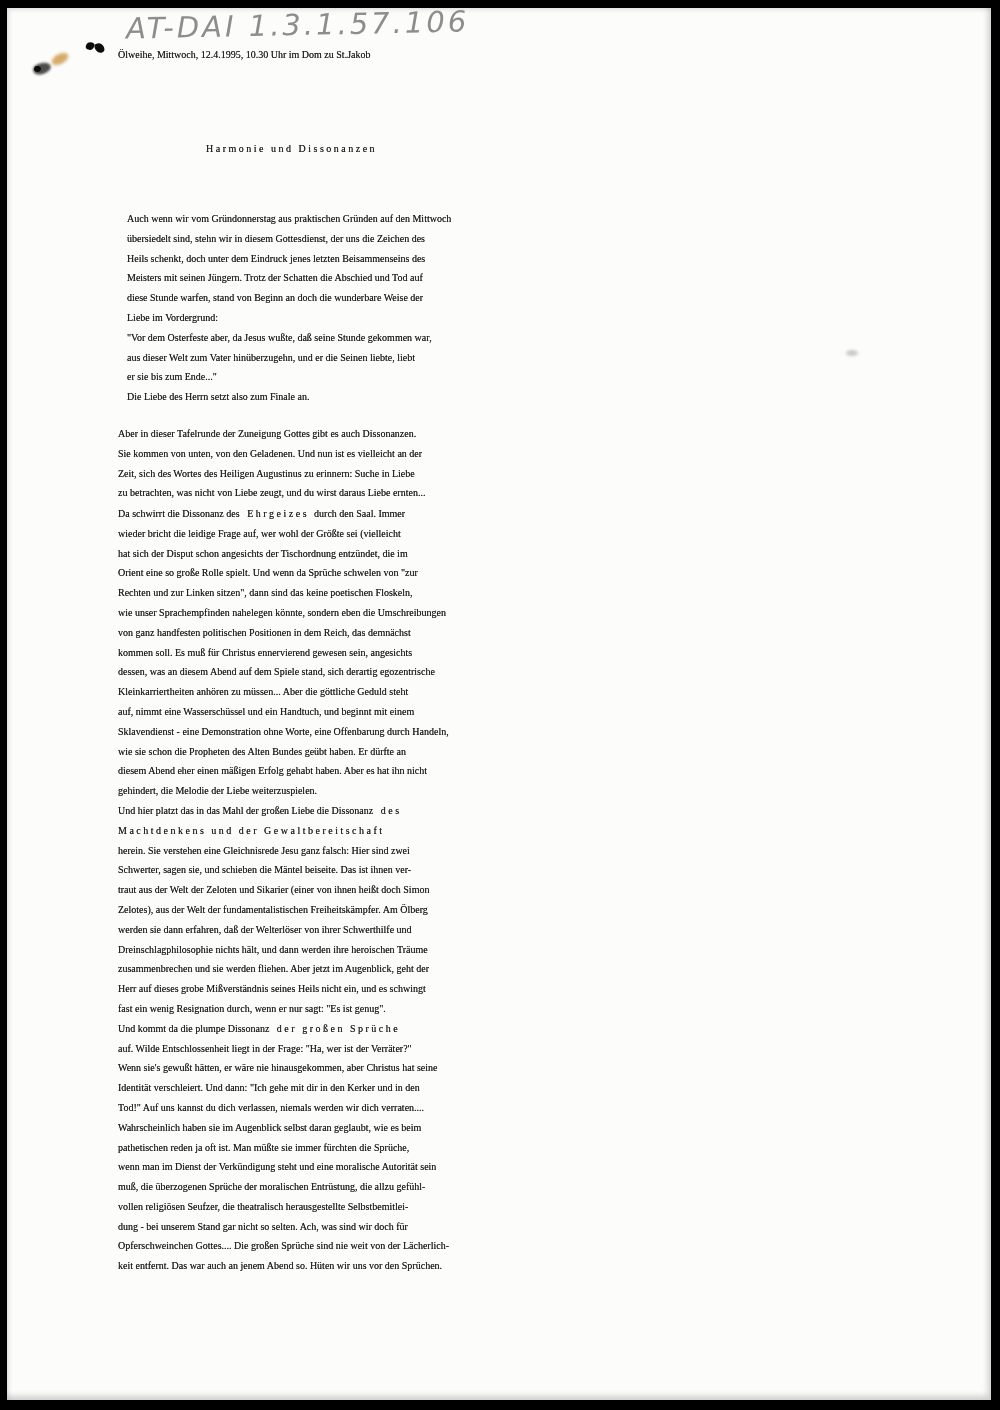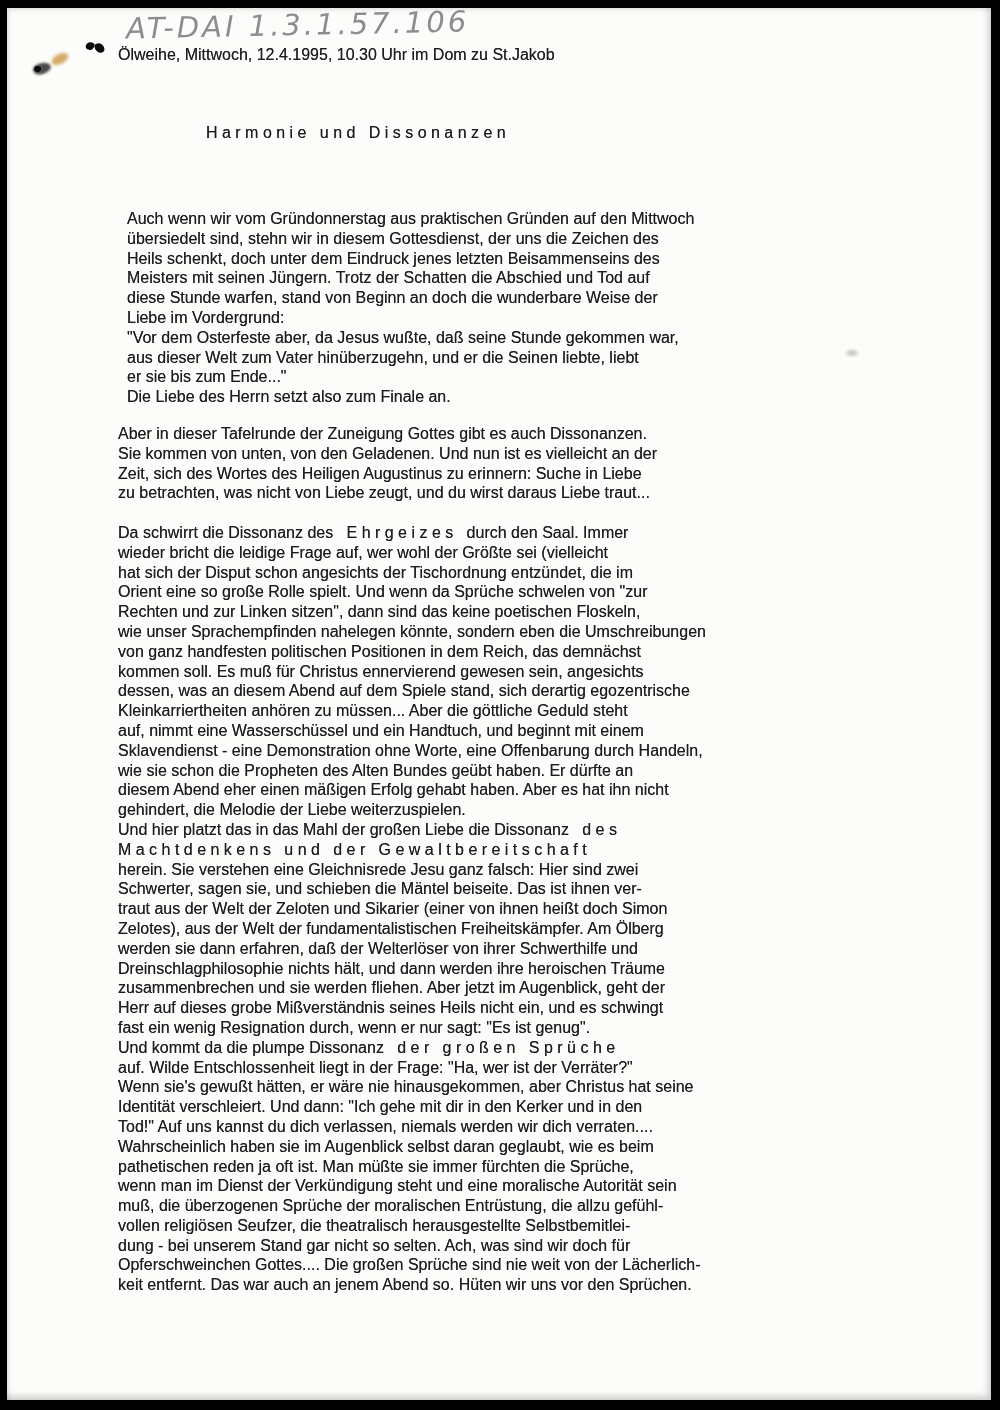--- a/index.html
+++ b/index.html
@@ -14,22 +14,22 @@
   .paper {
     position: absolute;
     left: 7px; top: 8px;
     width: 984px; height: 1392px;
     background: #fcfcfa;
     box-shadow: inset -3px -4px 6px rgba(0,0,0,0.18), inset 2px 2px 4px rgba(0,0,0,0.10);
   }
   .typeblock {
     position: absolute;
     white-space: pre;
-    font-family: Liberation Sans, sans-serif;
-    font-size: 16px;
+    font-family: Liberation Serif, serif;
+    font-size: 10px;
     line-height: 19.8px;
     color: #1d1d1d;
     text-shadow: 0 0 0.5px rgba(25,25,25,0.75);
   }
   .annotation {
     position: absolute;
     left: 126px; top: 8px;
     font-family: "DejaVu Sans", sans-serif;
     font-style: italic;
     font-size: 29px;
@@ -65,24 +65,24 @@
     left: 34px; top: 66px; width: 7px; height: 6px;
     background: #0c0c0c; border-radius: 50%;
     transform: rotate(10deg);
   }
   .faint-dash {
     left: 846px; top: 350px; width: 12px; height: 6px;
     background: #bdbdb8; border-radius: 50%;
     filter: blur(1.4px); opacity: 0.8;
   }
   .header-line { left: 118px; top: 45px; }
-  .doc-title   { left: 206px; top: 123px; }
+  .doc-title   { left: 206px; top: 139px; }
   .para-1      { left: 127px; top: 209px; }
   .para-2      { left: 118px; top: 424px; }
-  .para-3      { left: 118px; top: 523px; }
+  .para-3      { left: 118px; top: 504px; }
 </style>
 </head>
 <body>
 
 <div class="page">
 
   <div class="paper"></div>
 
   <div class="mark ink-blob-1"></div>
   <div class="mark ink-blob-2"></div>
@@ -104,21 +104,21 @@
 diese Stunde warfen, stand von Beginn an doch die wunderbare Weise der
 Liebe im Vordergrund:
 "Vor dem Osterfeste aber, da Jesus wußte, daß seine Stunde gekommen war,
 aus dieser Welt zum Vater hinüberzugehn, und er die Seinen liebte, liebt
 er sie bis zum Ende..."
 Die Liebe des Herrn setzt also zum Finale an.</div>
 
   <div class="typeblock para-2">Aber in dieser Tafelrunde der Zuneigung Gottes gibt es auch Dissonanzen.
 Sie kommen von unten, von den Geladenen. Und nun ist es vielleicht an der
 Zeit, sich des Wortes des Heiligen Augustinus zu erinnern: Suche in Liebe
-zu betrachten, was nicht von Liebe zeugt, und du wirst daraus Liebe traut...</div>
+zu betrachten, was nicht von Liebe zeugt, und du wirst daraus Liebe ernten...</div>
 
   <div class="typeblock para-3">Da schwirrt die Dissonanz des   E h r g e i z e s   durch den Saal. Immer
 wieder bricht die leidige Frage auf, wer wohl der Größte sei (vielleicht
 hat sich der Disput schon angesichts der Tischordnung entzündet, die im
 Orient eine so große Rolle spielt. Und wenn da Sprüche schwelen von "zur
 Rechten und zur Linken sitzen", dann sind das keine poetischen Floskeln,
 wie unser Sprachempfinden nahelegen könnte, sondern eben die Umschreibungen
 von ganz handfesten politischen Positionen in dem Reich, das demnächst
 kommen soll. Es muß für Christus ennervierend gewesen sein, angesichts
 dessen, was an diesem Abend auf dem Spiele stand, sich derartig egozentrische

